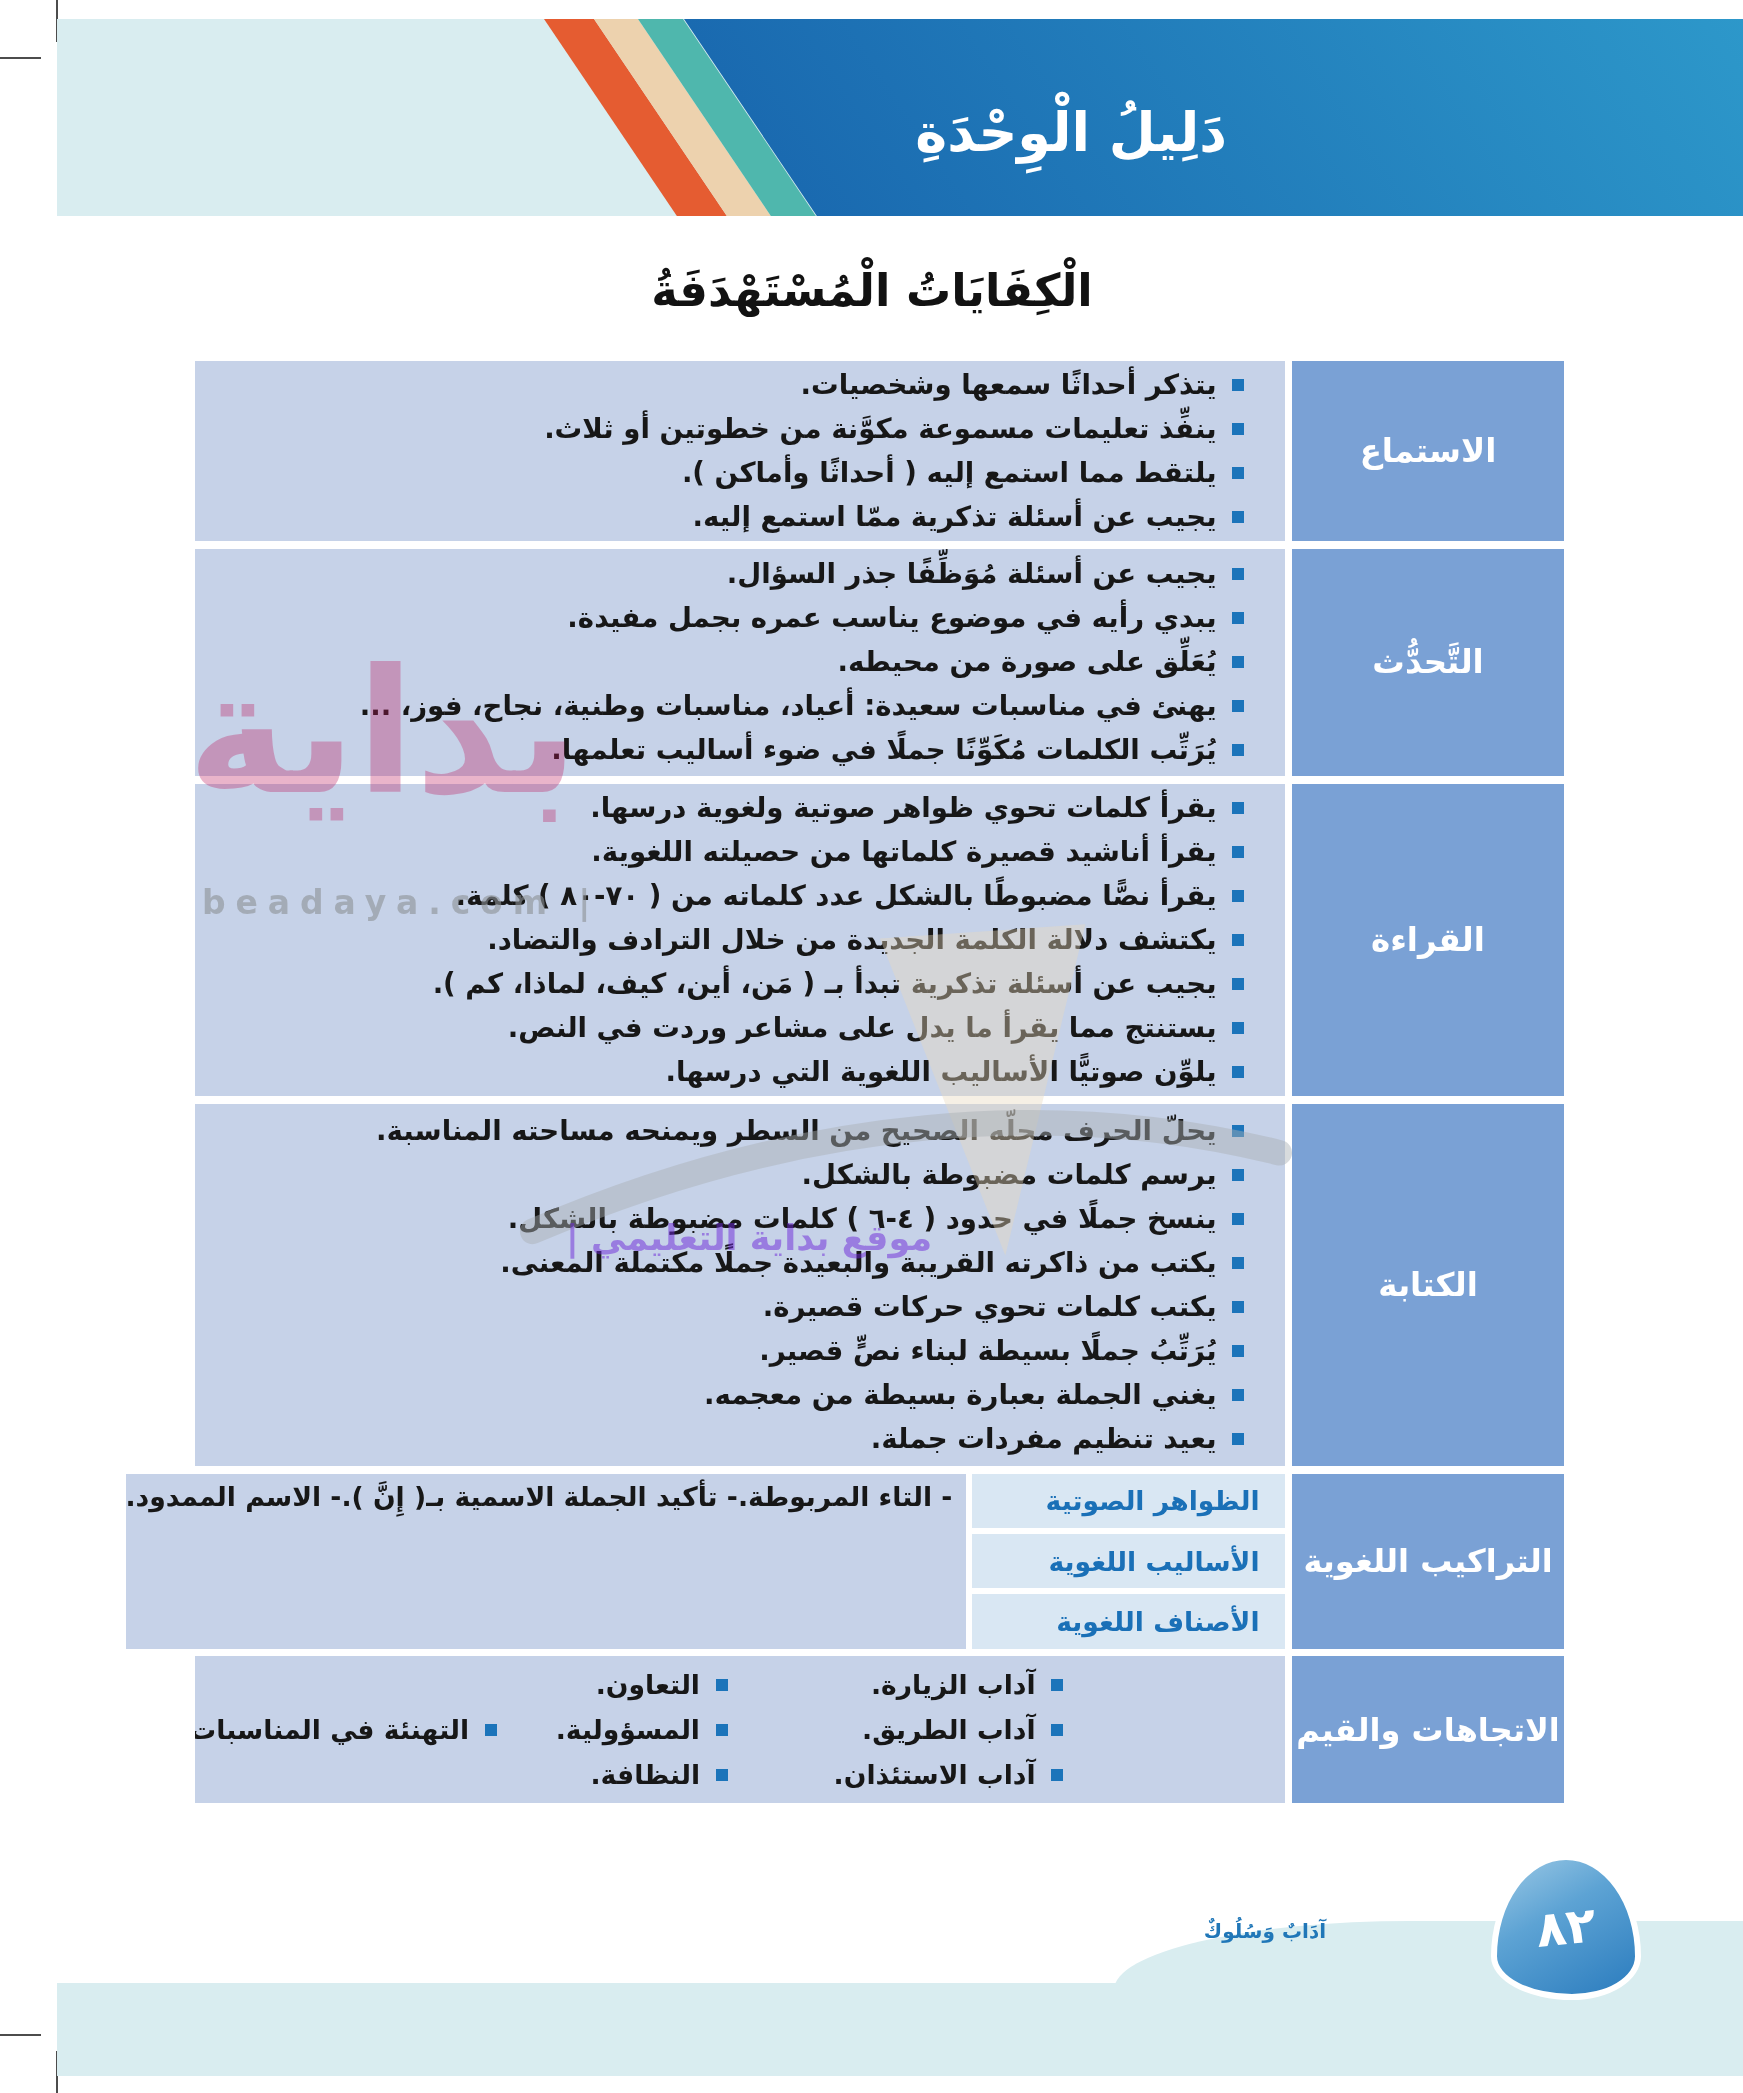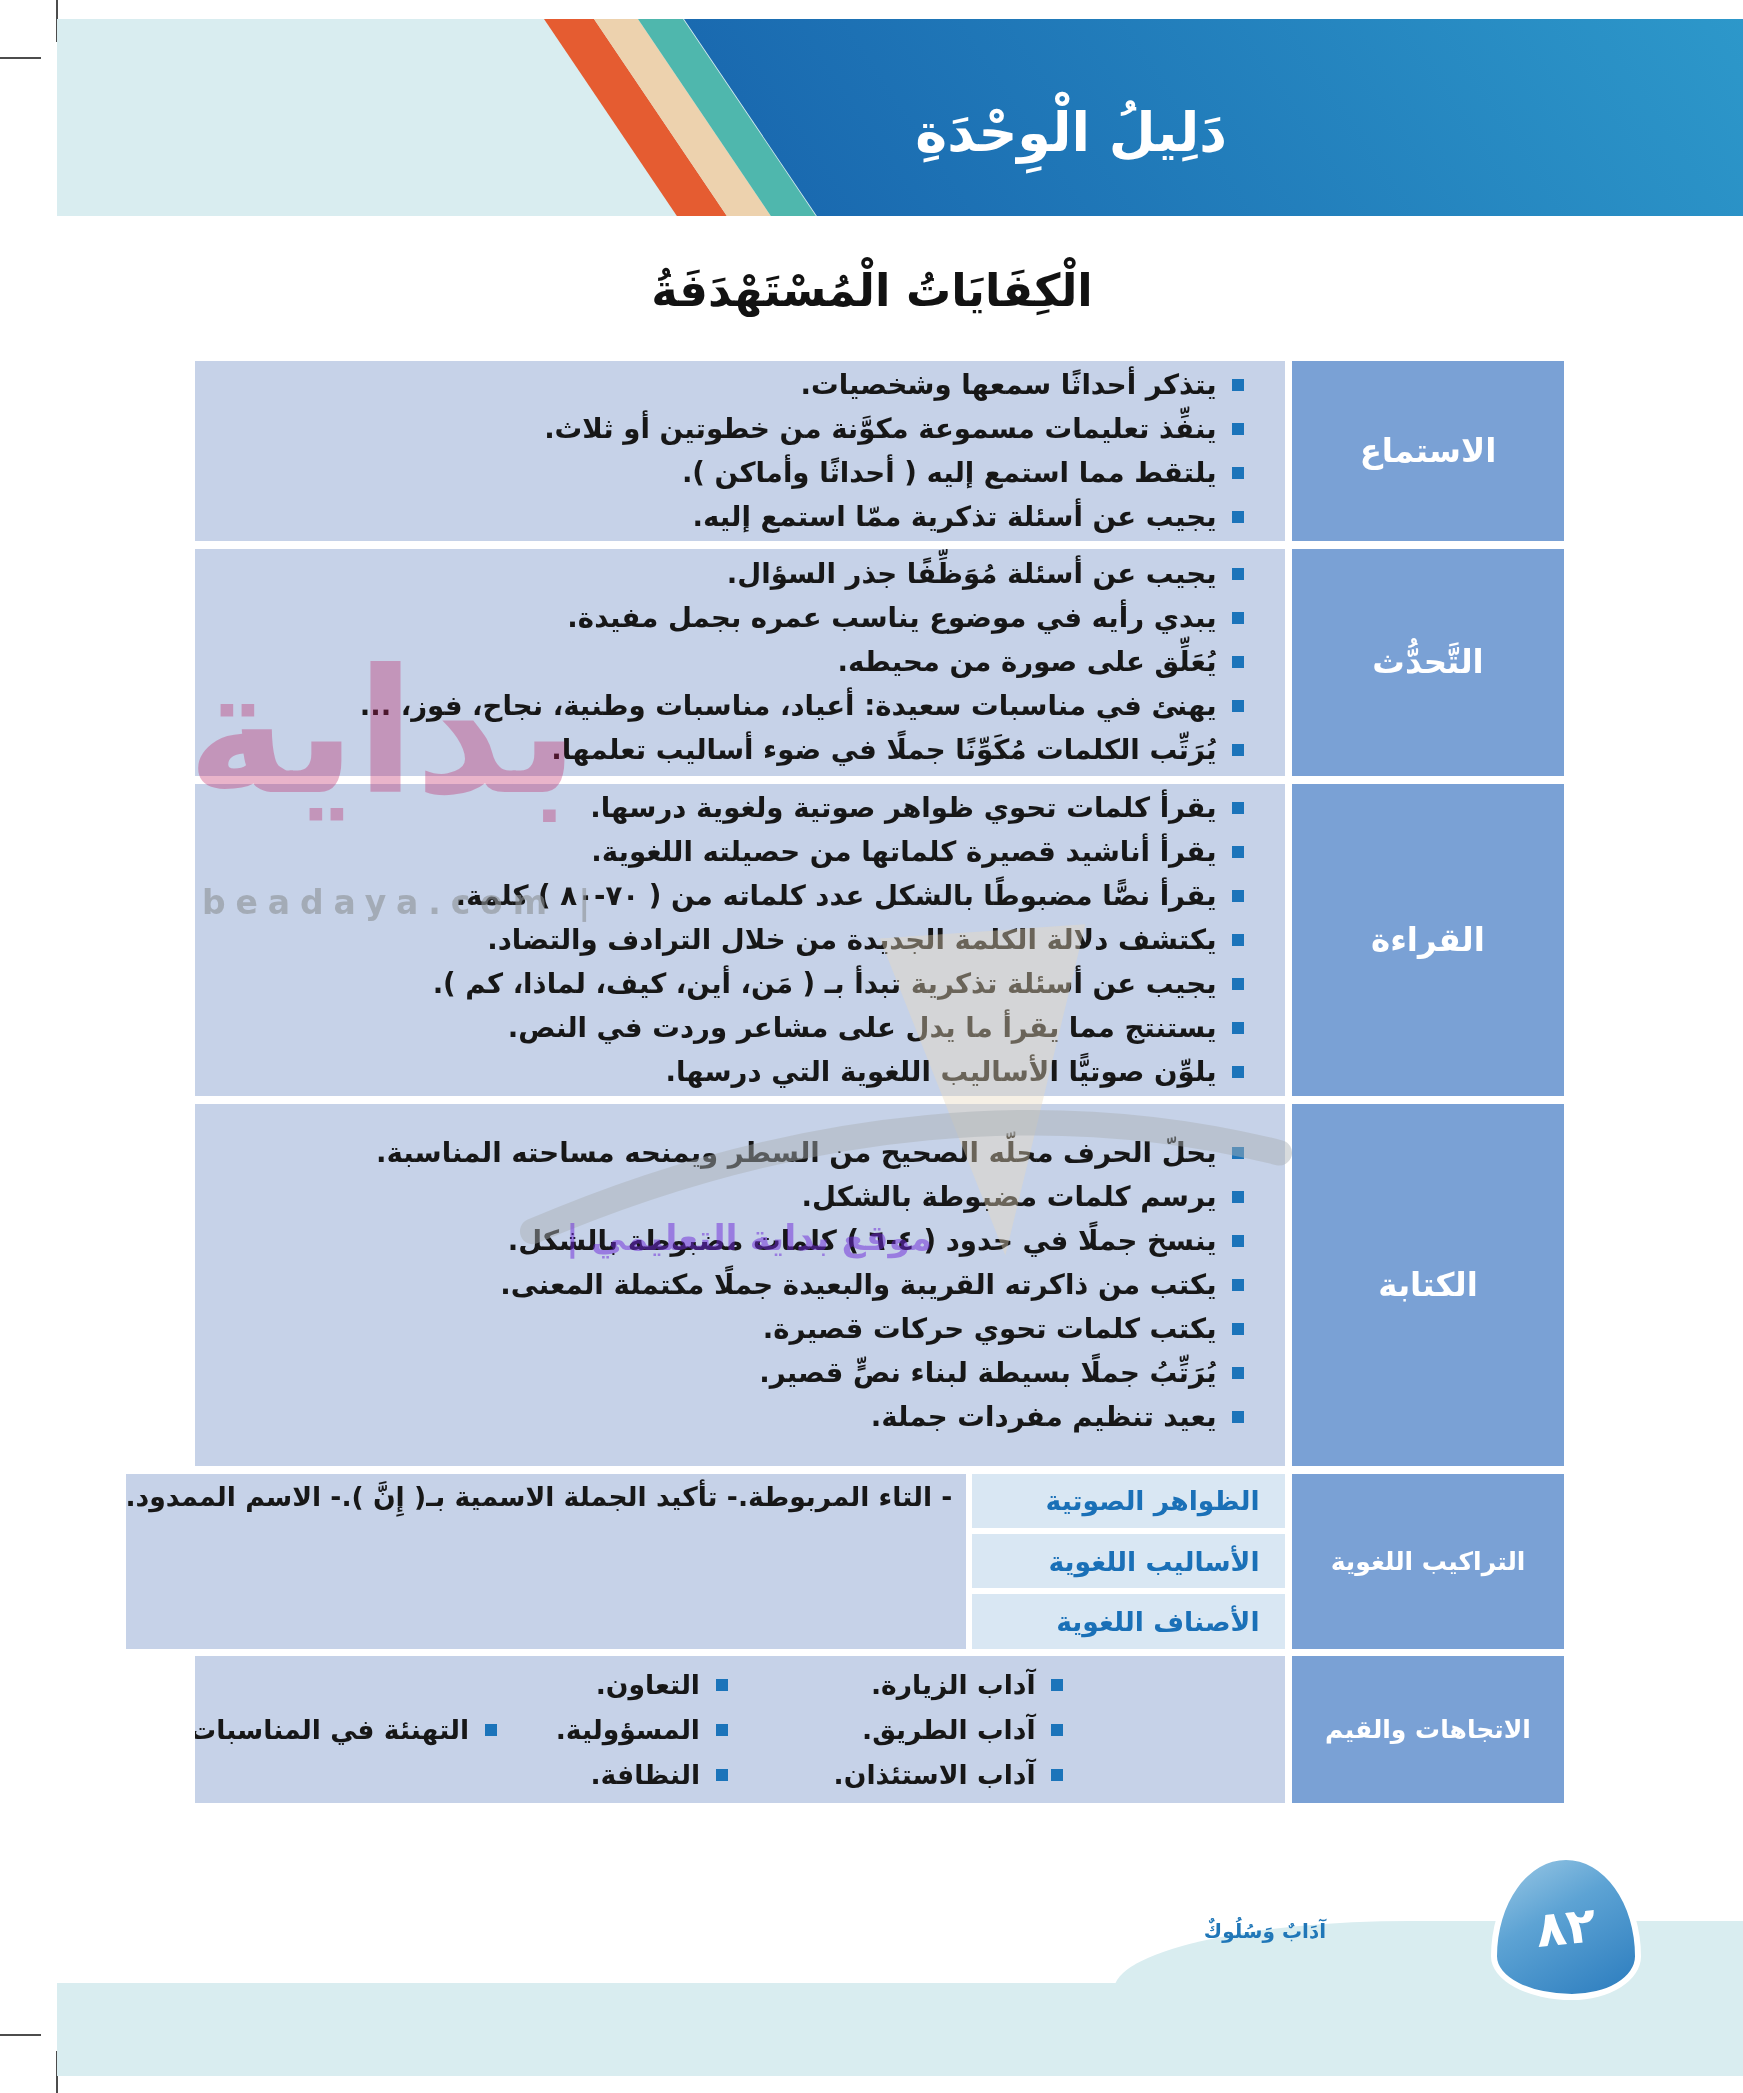--- a/index.html
+++ b/index.html
@@ -38,21 +38,21 @@
     position:absolute;left:195px;top:361px;width:1369px;
     display:flex;flex-direction:column;gap:7.9px;direction:rtl;z-index:1;
   }
   .row{display:flex;gap:6.9px;}
   .r1{height:180px}.r2{height:227px}.r3{height:312px}.r4{height:362px}.r5{height:175px}.r6{height:147px}
   .row-label{
     flex:0 0 272px;background:#7aa1d5;color:#ffffff;
     display:flex;align-items:center;justify-content:center;
     font-size:32.5px;font-weight:bold;white-space:nowrap;overflow:hidden;
   }
-  .row-label.small{font-size:25px;}
+  .row-label.small{font-size:32px;}
   .row-content{
     flex:1;background:#c6d2e8;display:flex;flex-direction:column;justify-content:center;
     padding:0 41px 0 20px;overflow:hidden;
   }
   .item{display:flex;align-items:center;gap:15.8px;line-height:44px;}
   .bullet{flex:0 0 11.8px;width:11.8px;height:11.8px;background:#1b74ba;}
   .item-text{font-size:27.6px;font-weight:bold;color:#171717;white-space:nowrap;}
 
   
   .structures{flex-direction:row;padding:0;background:transparent;gap:5.9px;overflow:visible;}
@@ -225,20 +225,24 @@
       <div class="item">
           <span class="bullet"></span>
           <span class="item-text">يكتب كلمات تحوي حركات قصيرة.</span>
         </div>
       <div class="item">
           <span class="bullet"></span>
           <span class="item-text">يُرَتِّبُ جملًا بسيطة لبناء نصٍّ قصير.</span>
         </div>
       <div class="item">
           <span class="bullet"></span>
+          <span class="item-text">يغني الجملة بعبارة بسيطة من معجمه.</span>
+        </div>
+      <div class="item">
+          <span class="bullet"></span>
           <span class="item-text">يعيد تنظيم مفردات جملة.</span>
         </div>
     </div>
   </section>
 
   <section class="row r5">
     <div class="row-label small">التراكيب اللغوية</div>
     <div class="row-content structures">
       <div class="cat-col">
         <div class="cat-box">الظواهر الصوتية</div>

